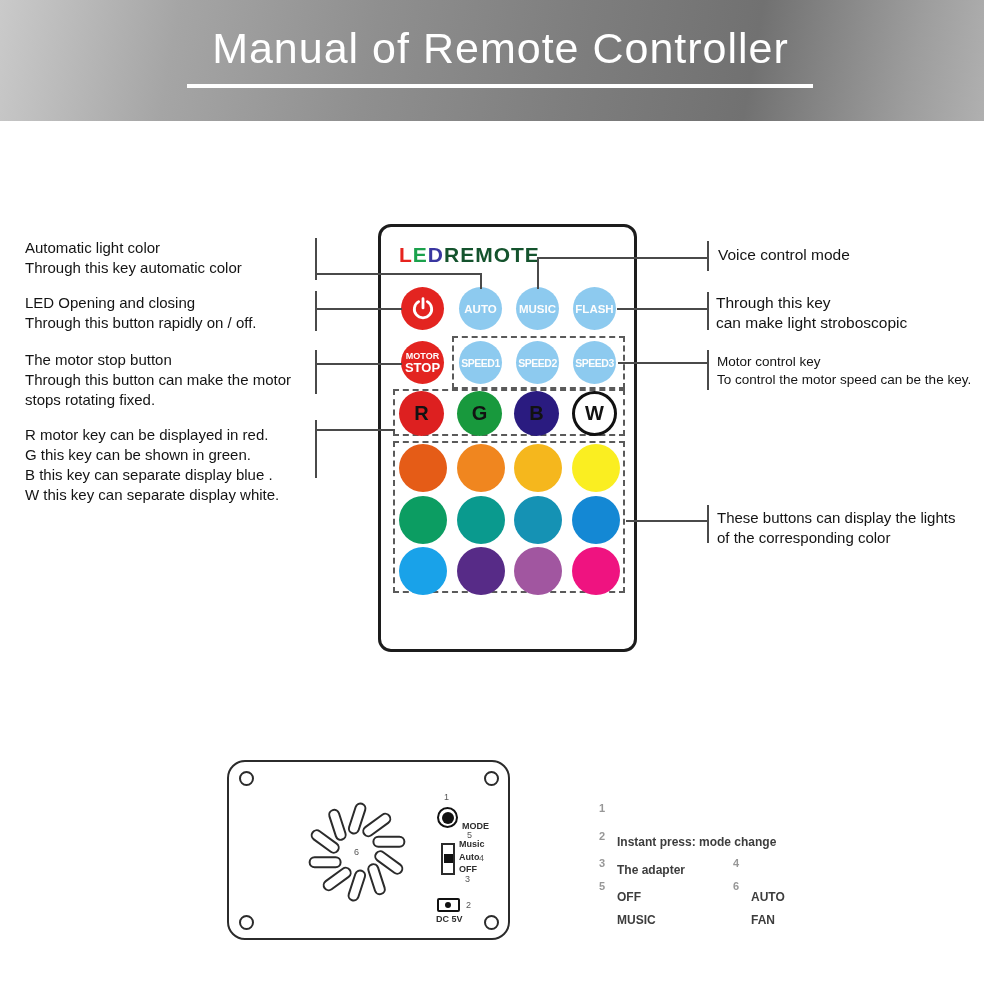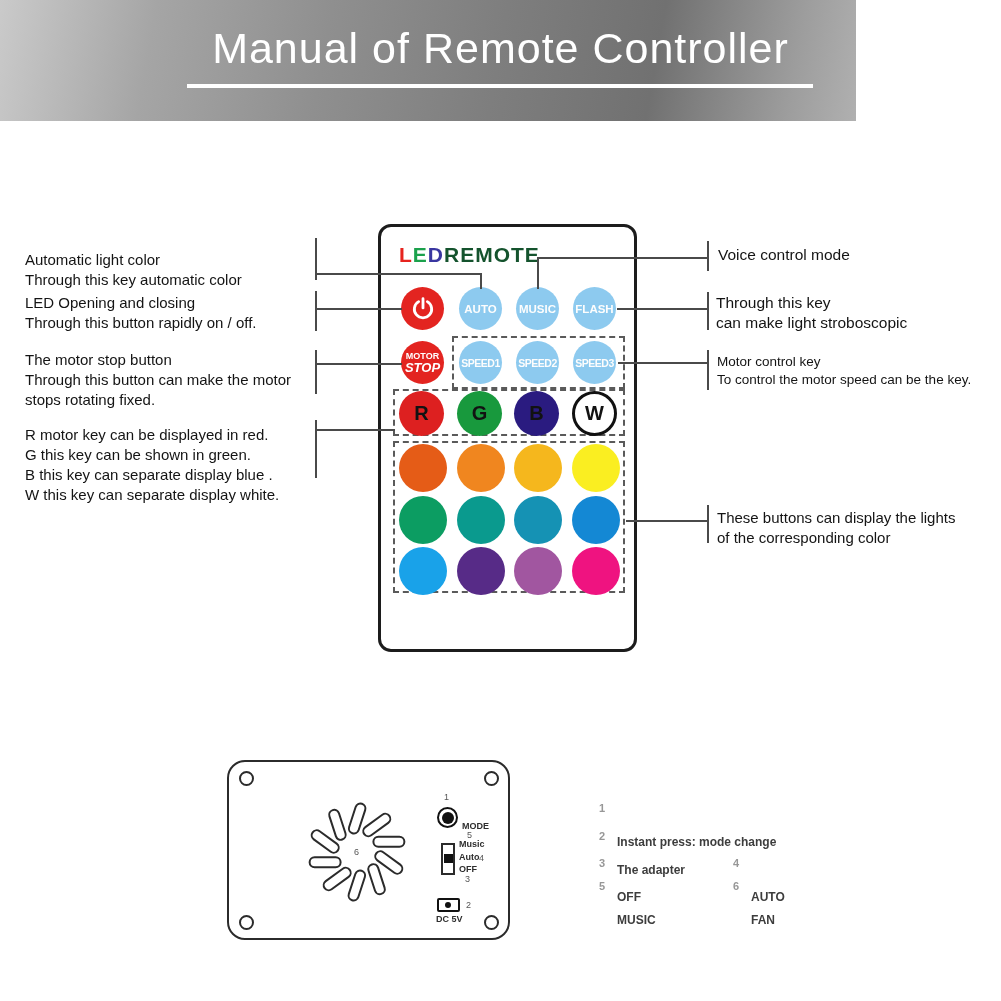--- a/index.html
+++ b/index.html
@@ -1,19 +1,19 @@
 <!DOCTYPE html>
 <html><head>
 <meta charset="utf-8">
 <style>
   html,body{margin:0;padding:0;background:#fff;}
   .page{position:relative;width:1001px;height:1001px;background:#ffffff;overflow:hidden;
         font-family:"Liberation Sans",sans-serif;color:#111;}
   
-  .header{position:absolute;left:0;top:0;width:856px;height:121px;
+  .header{position:absolute;left:0;top:0;width:984px;height:121px;
           background:linear-gradient(100deg,#cacaca 0%,#a5a5a5 18%,#8f8f8f 38%,#7e7e7e 58%,#717171 76%,#9d9d9d 92%,#b0b0b0 100%);}
   .header-title{position:absolute;left:0;top:24px;width:1001px;text-align:center;
                 font-size:43px;font-weight:400;color:#ffffff;letter-spacing:1px;}
   .header-underline{position:absolute;left:187px;top:84px;width:626px;height:4px;background:#ffffff;}
   
   .ann{position:absolute;font-size:15px;line-height:20px;color:#141414;}
   .ann.small{font-size:13.5px;line-height:18px;}
   
   .hline,.vline{position:absolute;background:#4a4a4a;z-index:6;}
   .hline{height:2px;}
@@ -25,21 +25,21 @@
   .circle{position:absolute;border-radius:50%;display:flex;align-items:center;justify-content:center;
           flex-direction:column;z-index:4;box-sizing:border-box;}
   .d43{width:43px;height:43px;}
   .d45{width:45px;height:45px;}
   .d48{width:48px;height:48px;}
   .blue-btn{background:#8dcaef;color:#fdfdfd;font-weight:bold;}
   .blue-btn.f11{font-size:11.5px;}
   .blue-btn.f10{font-size:10.5px;letter-spacing:-0.5px;}
   .red-btn{background:#e32420;color:#fff;font-weight:bold;}
   .motor-l1{font-size:9px;line-height:10px;font-weight:bold;}
-  .motor-l2{font-size:13px;line-height:13px;font-weight:bold;font-style:italic;}
+  .motor-l2{font-size:13px;line-height:13px;font-weight:bold;}
   .rgbw{font-size:20px;font-weight:bold;color:#121212;}
   .w-btn{background:#ffffff;border:3px solid #111;}
   .dashed-box{position:absolute;border:2px dashed #5a5a5a;box-sizing:border-box;z-index:2;}
   
   .device-body{position:absolute;left:227px;top:760px;width:283px;height:180px;
                border:2.5px solid #2b2b2b;border-radius:18px;box-sizing:border-box;background:#fff;}
   .screw{position:absolute;width:15px;height:15px;border:2.5px solid #2b2b2b;border-radius:50%;
          box-sizing:border-box;background:#fff;}
   .tiny{position:absolute;font-size:9px;color:#555;}
   .tiny-b{position:absolute;font-size:9px;font-weight:bold;color:#2e2e2e;}
@@ -59,21 +59,21 @@
 </head>
 <body>
 
 <div class="page">
 
   <div class="header">
     <div class="header-title">Manual of Remote Controller</div>
     <div class="header-underline"></div>
   </div>
 
-  <div class="ann" style="left:25px;top:238px;margin-top:12px;">
+  <div class="ann" style="left:25px;top:238px;">
     <div>Automatic light color</div>
     <div>Through this key automatic color</div>
   </div>
   <div class="ann" style="left:25px;top:293px;">
     <div>LED  Opening and closing</div>
     <div>Through this button rapidly on / off.</div>
   </div>
   <div class="ann" style="left:25px;top:350px;">
     <div>The motor stop button</div>
     <div>Through this button can make the motor</div>

